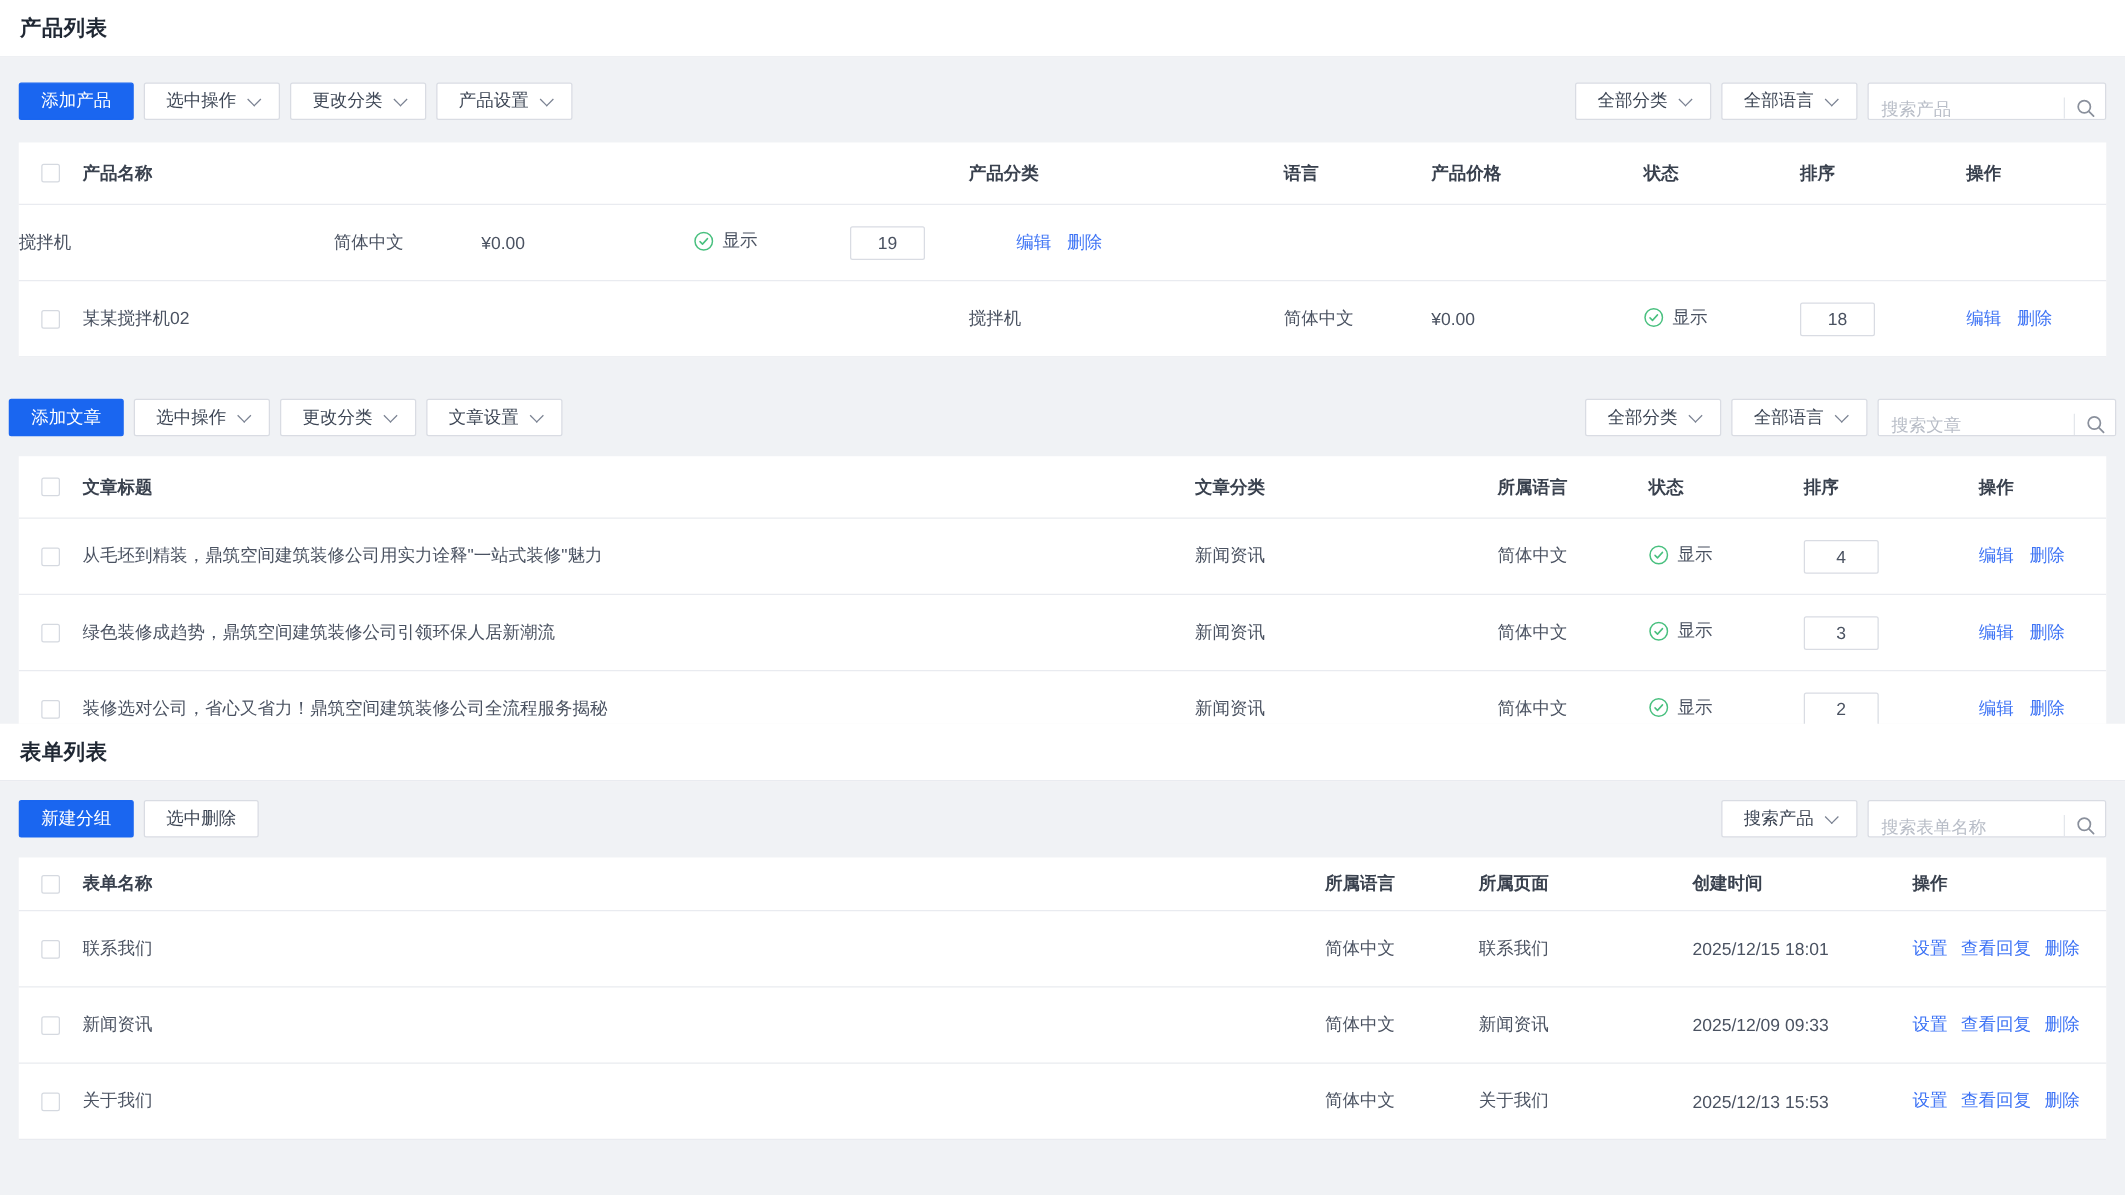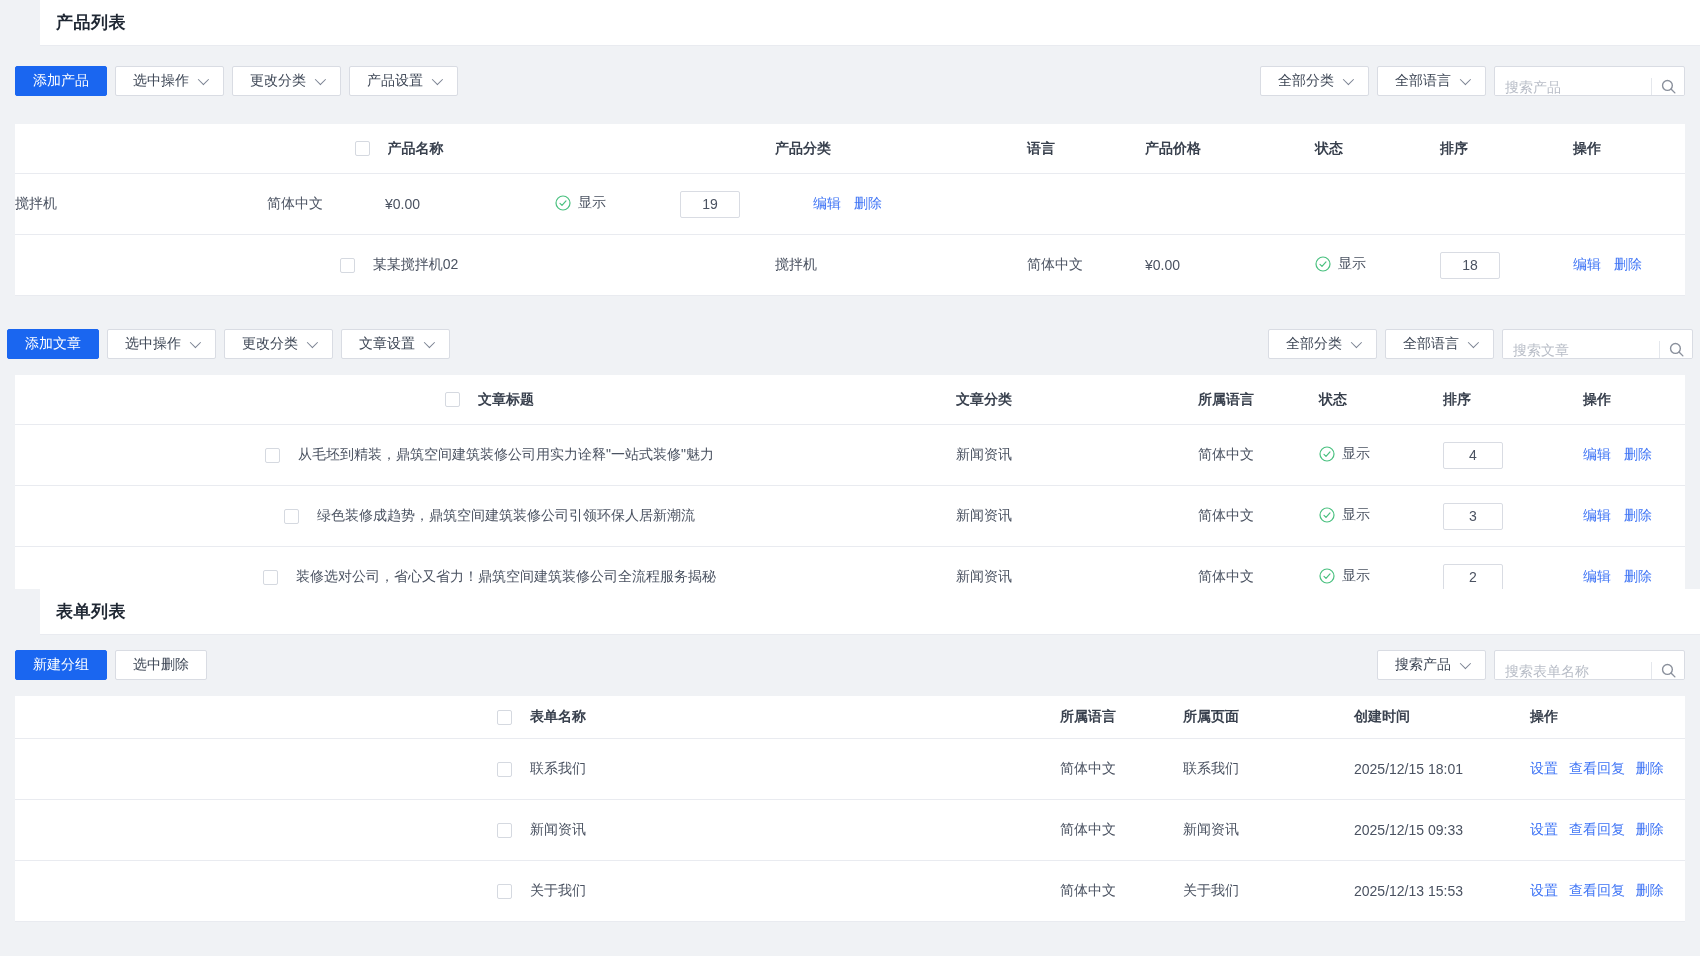--- a/index.html
+++ b/index.html
@@ -5,25 +5,25 @@
   * { margin:0; padding:0; box-sizing:border-box; }
   html,body { width:1700px; height:956px; overflow:hidden; }
   body {
     font-family:"Liberation Sans","DejaVu Sans",sans-serif;
     background:#f0f2f5;
     color:#4a5261;
     font-size:14px;
   }
   .title-bar {
     height:46px; background:#fff; display:flex; align-items:center;
-    padding:0 16px; border-bottom:1px solid #e9ebf0;margin-left:40px;
+    padding:0 16px; border-bottom:1px solid #e9ebf0;
   }
   .title-bar h2 { font-size:17px; font-weight:bold; color:#1f2733; letter-spacing:.5px; }
 
-  .toolbar { display:flex; align-items:center; padding:20px 15px 28px; }
+  .toolbar { display:flex; align-items:center; padding:20px 15px 18px; }
   .toolbar.tight { padding:13px 7px 16px; }
   .toolbar.mid   { padding:15px 15px 16px; }
   .btn {
     height:30px; padding:0 17px; background:#fff; border:1px solid #d9dce3;
     border-radius:2px; font-size:14px; color:#3c4554; display:inline-flex;
     align-items:center; gap:9px; margin-right:8px; cursor:pointer; white-space:nowrap;
   }
   .btn.primary { background:#1a66f0; border-color:#1a66f0; color:#fff; }
   .chev {
     width:8px; height:8px; border-right:1.4px solid #7a8292; border-bottom:1.4px solid #7a8292;
@@ -44,21 +44,21 @@
     border-left:1px solid #e4e7ec; background:#fff; cursor:pointer;
   }
 
   .card { background:#fff; margin:0 15px; }
   .card.gap-b { margin-bottom:20px; }
   .trow { display:flex; align-items:center; border-bottom:1px solid #e9ebf0; }
   .trow.head { height:50px; font-weight:bold; color:#39414e; }
   .trow.head.slim { height:43px; }
   .trow.data { height:61px; }
   .cell { padding-right:10px; }
-  .col-first { flex:1; display:flex; align-items:center; gap:18px; padding-left:18px; min-width:0;justify-content:center; }
+  .col-first { flex:1; display:flex; align-items:center; gap:18px; padding-left:18px; min-width:0; }
   .col-first .lbl { overflow:hidden; text-overflow:ellipsis; white-space:nowrap; }
   .checkbox {
     width:15px; height:15px; border:1px solid #d5d9e0; border-radius:2px; background:#fff;
     flex:0 0 auto; cursor:pointer;
   }
   
   .pt .col-cat{width:252px}.pt .col-lang{width:118px}.pt .col-price{width:170px}
   .pt .col-status{width:125px}.pt .col-sort{width:133px}.pt .col-ops{width:112px}
   
   .at .col-cat{width:242px}.at .col-lang{width:121px}.at .col-status{width:124px}
@@ -354,21 +354,21 @@
       </div>
     </div>
 
     <div class="trow data">
       <div class="cell col-first">
         <span class="checkbox"></span>
         <span class="lbl">新闻资讯</span>
       </div>
       <div class="cell col-lang">简体中文</div>
       <div class="cell col-page">新闻资讯</div>
-      <div class="cell col-created">2025/12/15 09:33</div>
+      <div class="cell col-created">2025/12/09 09:33</div>
       <div class="cell col-ops">
         <a class="op">设置</a>
         <a class="op">查看回复</a>
         <a class="op">删除</a>
       </div>
     </div>
 
     <div class="trow data">
       <div class="cell col-first">
         <span class="checkbox"></span>

